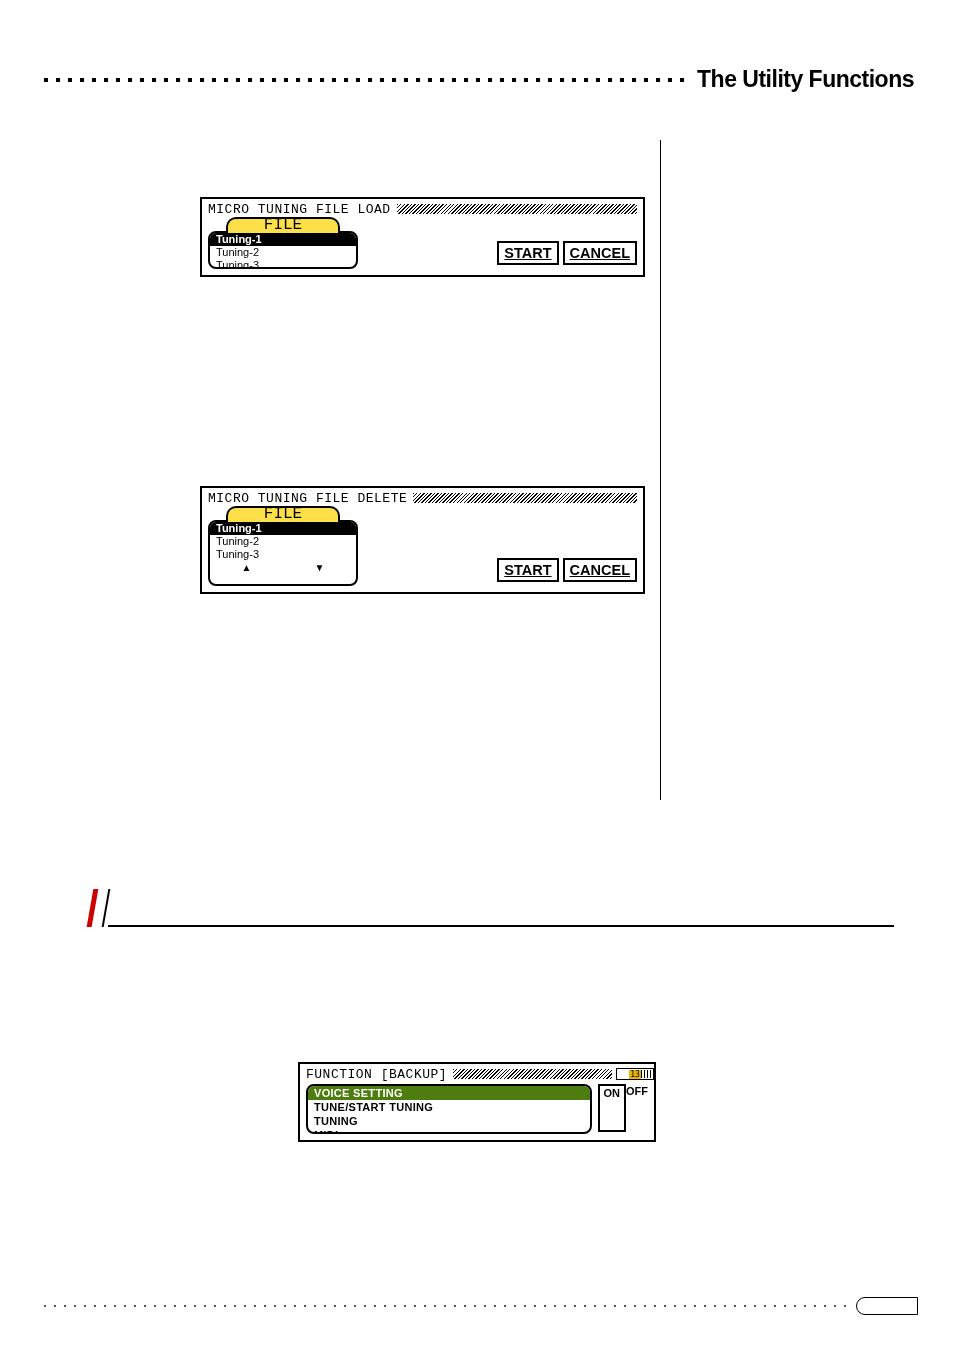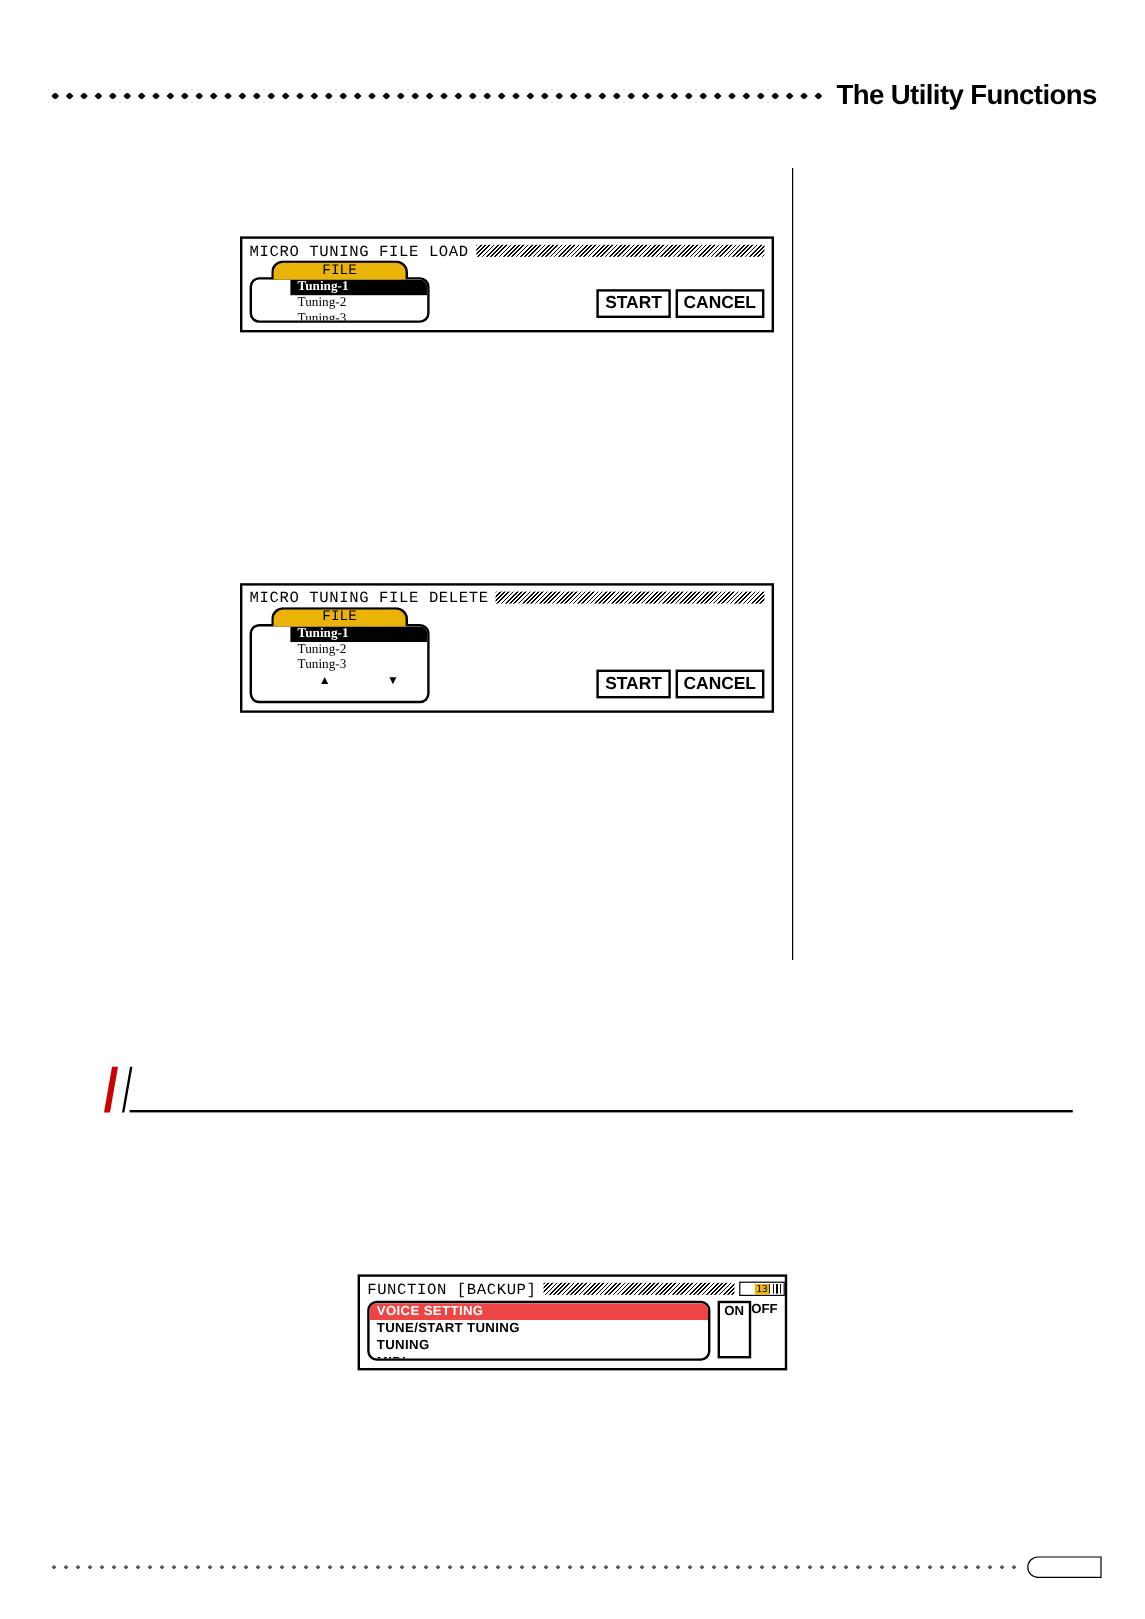--- a/index.html
+++ b/index.html
@@ -77,38 +77,37 @@
     position: absolute;
     top: -2px;
     left: 18px;
     right: 18px;
     height: 14px;
     border: 2px solid #000;
     border-bottom: none;
     border-radius: 10px 10px 0 0;
     text-align: center;
     font-family: "Courier New", monospace;
-    font-size: 12px;
+    font-size: 16px;
     line-height: 12px;
-    background: #eab308;
+    background: #fde047;
     z-index: 2;
   }
   .file-tab-box {
     position: absolute;
     top: 12px;
     left: 0;
     right: 0;
     bottom: 0;
     border: 2px solid #000;
     border-radius: 8px;
-    font-family: Liberation Serif, serif;
+    font-family: Liberation Sans, sans-serif;
     font-size: 11px;
     box-sizing: border-box;
     overflow: hidden;
-    padding-left: 32px;
   }
   .file-item {
     padding: 0 6px;
     line-height: 13px;
     white-space: nowrap;
   }
   .file-item.sel {
     background: #000;
     color: #fff;
     font-weight: bold;
@@ -120,20 +119,21 @@
     line-height: 12px;
     font-size: 10px;
   }
   .btn-area {
     flex: 1;
     display: flex;
     align-items: flex-end;
     justify-content: flex-end;
     gap: 4px;
     padding-bottom: 4px;
+    text-decoration: underline;
   }
   .lcd-btn {
     border: 2px solid #000;
     font-family: "Arial Black", Arial, sans-serif;
     font-size: 14.5px;
     font-weight: 900;
     letter-spacing: 0px;
     padding: 1px 5px;
     line-height: 18px;
   }
@@ -174,21 +174,21 @@
     position: absolute;
     top: 0; left: 0; right: 0; bottom: 0;
     border: 2px solid #000;
     border-radius: 8px;
     font-family: "Arial Black", Arial, sans-serif;
     font-size: 11px;
     box-sizing: border-box;
     overflow: hidden;
   }
   .s-item { padding: 0 6px; line-height: 14px; letter-spacing: 0.3px; white-space: nowrap; font-weight:900; }
-  .s-item.sel { background:#ef4444; color:#fff; }
+  .s-item.sel { background:#4d7c0f; color:#fff; }
   .s-arrows { display:flex; justify-content:space-around; line-height:12px; font-size:10px; }
   .onoff-col {
     width: 48px;
     display:flex;
     flex-direction:row;
     justify-content:flex-end;
     padding-bottom: 2px;
   }
   .onoff {
     font-family: "Arial Black", Arial, sans-serif;

